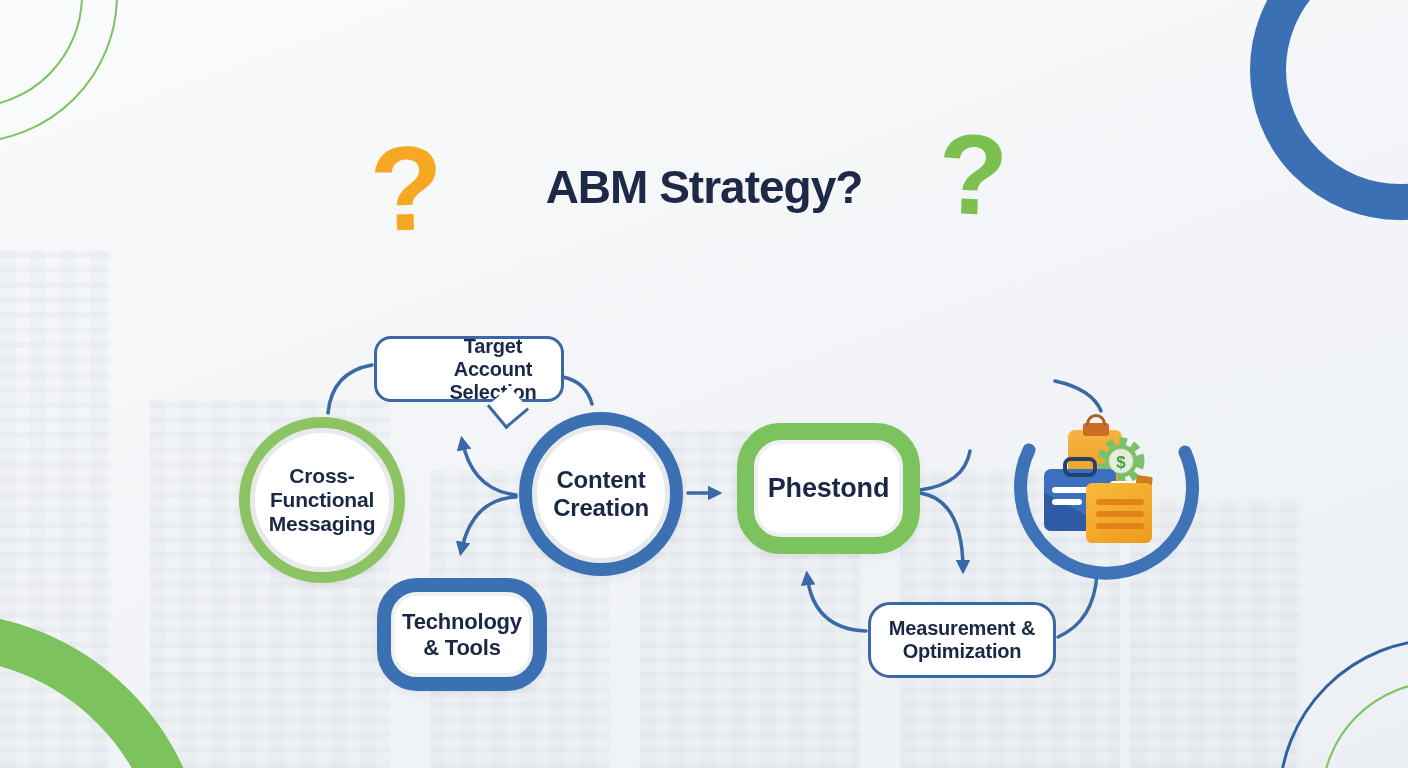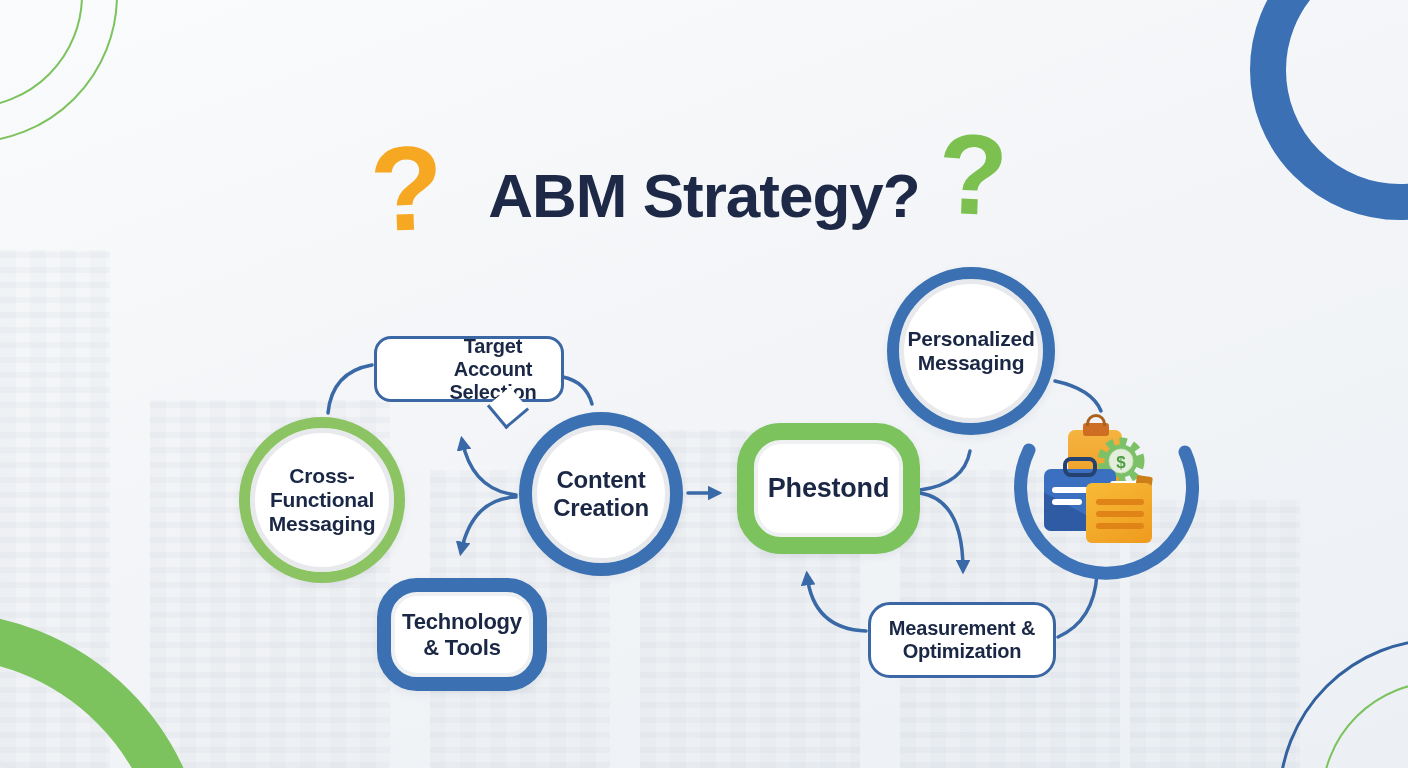--- a/index.html
+++ b/index.html
@@ -19,21 +19,21 @@
   .tl-c1{width:226px;height:226px;left:-143px;top:-118px;border:2px solid #7cc35e;}
   .tl-c2{width:296px;height:296px;left:-178px;top:-153px;border:2px solid #7cc35e;}
   .tr-ring{width:300px;height:300px;left:1250px;top:-80px;border:36px solid #3b70b5;}
   .bl-ring{width:536px;height:536px;left:-328px;top:612px;border:46px solid #7cc35e;}
   .br-c1{width:324px;height:324px;left:1278px;top:638px;border:3px solid #33619f;}
   .br-c2{width:238px;height:238px;left:1321px;top:681px;border:2px solid #7cc35e;}
   
   .title1{position:absolute;left:0;right:0;top:74px;text-align:center;
     font-size:58px;font-weight:bold;color:#1d2946;letter-spacing:-1px;z-index:3;}
   .title2{position:absolute;left:0;right:0;top:160px;text-align:center;
-    font-size:62px;font-weight:bold;color:#1d2946;letter-spacing:-1px;z-index:3;}
+    font-size:46px;font-weight:bold;color:#1d2946;letter-spacing:-1px;z-index:3;}
   .qmark{position:absolute;z-index:3;font-weight:bold;line-height:1;}
   .qmark.orange{left:370px;top:128px;font-size:120px;color:#f7a823;transform:rotate(-2deg);}
   .qmark.green{left:938px;top:118px;font-size:114px;color:#7cc150;transform:rotate(2deg);}
   
   .node{position:absolute;display:flex;align-items:center;justify-content:center;
     text-align:center;color:#1b2845;font-weight:bold;z-index:3;background:#fff;
     box-sizing:border-box;line-height:1.15;letter-spacing:-.2px;}
   .circle{border-radius:50%;box-shadow:inset 0 0 0 5px #e7e9ec,0 3px 8px rgba(30,50,90,.07);}
   .squircle{box-shadow:inset 0 0 0 4px #eef0f2,0 3px 8px rgba(30,50,90,.07);}
   .n-tas{left:374px;top:336px;width:190px;height:66px;border:3px solid #3b67a4;border-radius:17px;font-size:20px;padding-left:48px;}
@@ -129,23 +129,20 @@
   </div>
 
   <div class="node squircle n-phe">
     <span class="lbl w130">Phestond</span>
   </div>
 
   <div class="node squircle n-tech">
     <span class="lbl w120">Technology &amp; Tools</span>
   </div>
 
-  <div class="node circle n-pm">
-    <span class="lbl w130">Personalized Messaging</span>
-  </div>
 
   <div class="node n-meas">
     <span class="lbl w170">Measurement &amp; Optimization</span>
   </div>
 
   <div class="icons">
     <div class="clip-body"></div>
     <div class="clip-clip"></div>
     <div class="clip-handle"></div>
     <svg class="gear-svg" width="175" height="180" viewBox="0 0 175 180">

